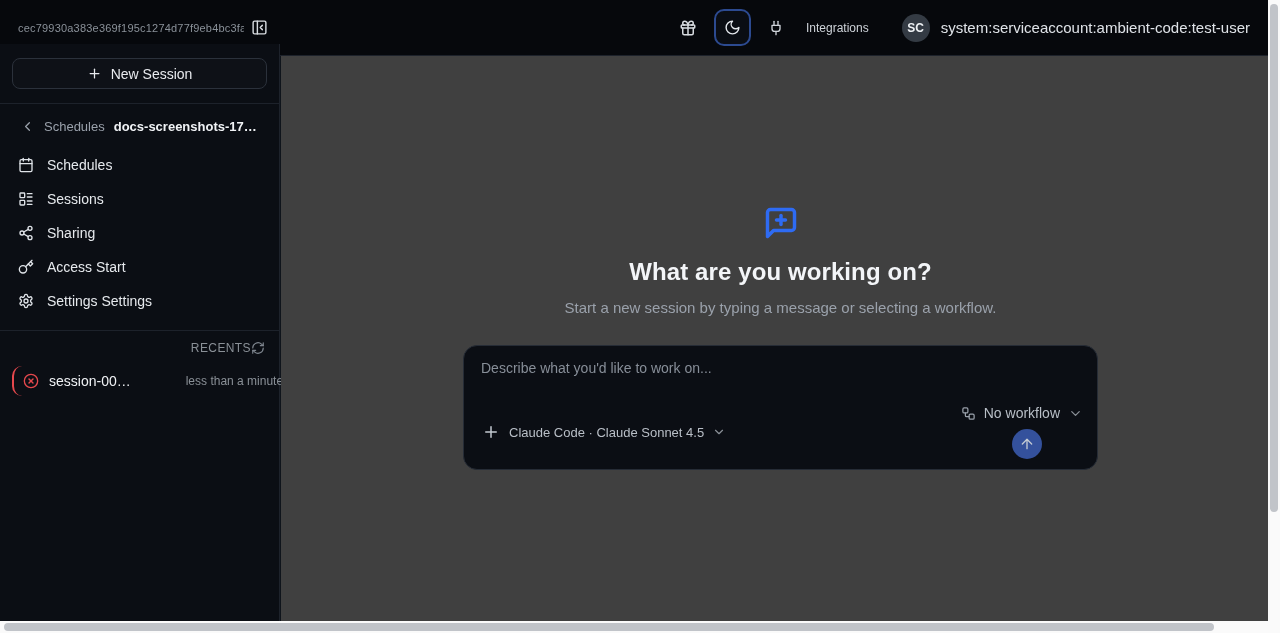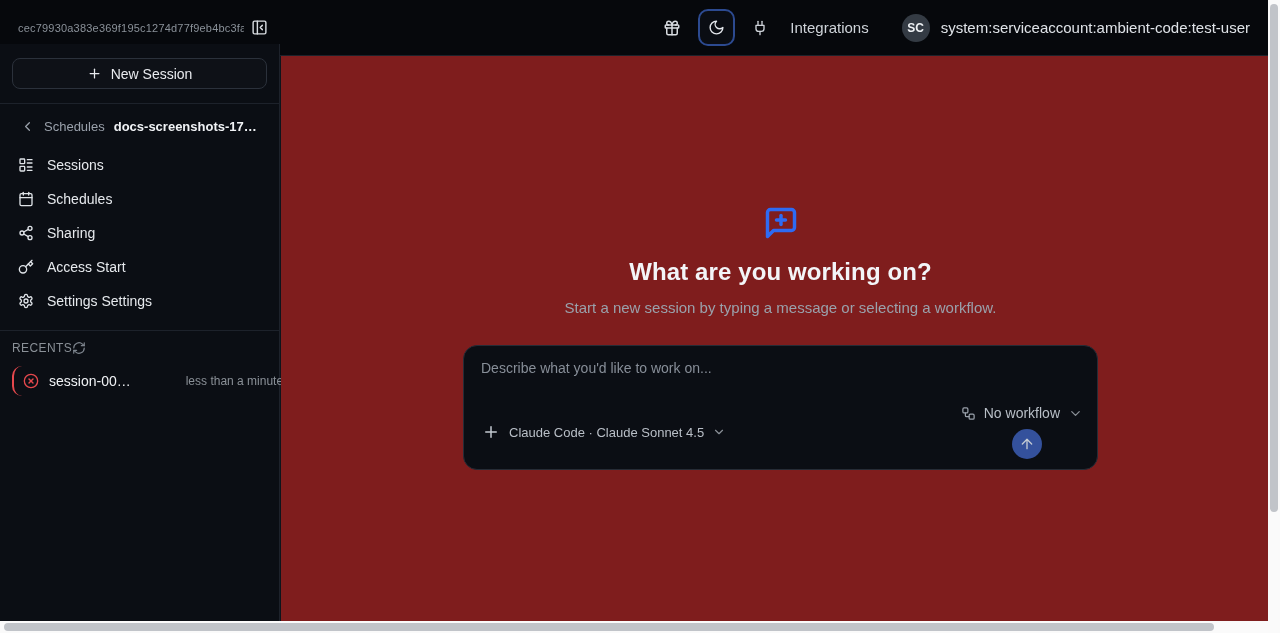--- a/index.html
+++ b/index.html
@@ -32,21 +32,21 @@
     cursor: pointer;
   }
   .topbar-right { display: flex; align-items: center; gap: 17px; }
   .moon-btn {
     width: 37px; height: 37px; border: 2px solid #2c4a90; border-radius: 10px;
     background: #0a0d13; color: #e3e7ec;
     display: flex; align-items: center; justify-content: center;
   }
   .integrations-btn {
     display: flex; align-items: center; gap: 22px;
-    color: #ced3d9; font-size: 15px; background: none; border: none; padding: 0;
+    color: #ced3d9; font-size: 12px; background: none; border: none; padding: 0;
     cursor: pointer; font-family: inherit;
   }
   .user { display: flex; align-items: center; gap: 11px; margin-left: 16px; }
   .avatar {
     width: 28px; height: 28px; border-radius: 50%; background: #343b44;
     color: #eef1f4; font-size: 12px; font-weight: 700;
     display: flex; align-items: center; justify-content: center; flex: none;
   }
   .username { color: #dfe3e8; font-size: 15px; white-space: nowrap; }
 
@@ -69,37 +69,37 @@
     color: #f1f3f6; font-size: 13px; font-weight: 700;
     white-space: nowrap; overflow: hidden; text-overflow: ellipsis;
   }
   .nav { padding-top: 6px; }
   .nav-item {
     display: flex; align-items: center; gap: 13px; height: 34px; padding: 0 18px;
     color: #e6e9ed; font-size: 14px; cursor: pointer;
   }
   .nav-item .nav-ico { color: #dfe3e8; flex: none; display: flex; }
   .recents-header {
-    display: flex; align-items: center; justify-content: flex-start;
+    display: flex; align-items: center; justify-content: flex-end;
     padding: 10px 14px 4px 12px; color: #8a9097; font-size: 12px; letter-spacing: .4px;
   }
   .refresh-btn { color: #7d848d; }
   .recent-item {
     display: flex; align-items: center; gap: 10px;
     margin: 7px 10px 0 12px; padding: 7px 8px 7px 9px;
     border-left: 2px solid #e5484d; border-radius: 10px; cursor: pointer;
   }
   .recent-ico { color: #e5484d; flex: none; display: flex; }
   .recent-name { color: #f0f2f5; font-size: 14px; white-space: nowrap; }
   .recent-time { color: #8a9097; font-size: 12px; margin-left: 6px; white-space: nowrap; padding-left: 39px; }
 
   
   .main {
     position: absolute; left: 281px; top: 56px; right: 0; bottom: 0;
-    background: #7f1d1d;
+    background: #404040;
     display: flex; align-items: center; justify-content: center;
   }
   .hero { display: flex; flex-direction: column; align-items: center; width: 670px; margin-bottom: 14px; }
   .hero-icon { color: #2e6bf3; margin-bottom: 17px; }
   .hero-title { color: #f3f5f8; font-size: 24px; font-weight: 700; margin: 0 0 13px; letter-spacing: .1px; }
   .hero-subtitle { color: #9aa1ab; font-size: 15px; margin: 0 0 29px; }
   .composer {
     width: 635px; background: #0b0e14; border: 1px solid #262c36;
     border-radius: 14px; padding: 11px 12px 10px;
   }
@@ -214,40 +214,40 @@
         </svg>
       </span>
       <span class="ws-label">Schedules</span>
       <span class="ws-name">docs-screenshots-17…</span>
     </div>
 
     <nav class="nav">
       <div class="nav-item">
         <span class="nav-ico">
           <svg width="16" height="16" viewBox="0 0 24 24" fill="none" stroke="currentColor" stroke-width="2" stroke-linecap="round" stroke-linejoin="round">
+            <rect x="3" y="4" width="18" height="18" rx="2"></rect>
+            <path d="M16 2v4"></path>
+              <path d="M8 2v4"></path>
+              <path d="M3 10h18"></path>
+          </svg>
+        </span>
+        <span>Schedules</span>
+      </div>
+      <div class="nav-item">
+        <span class="nav-ico">
+          <svg width="16" height="16" viewBox="0 0 24 24" fill="none" stroke="currentColor" stroke-width="2" stroke-linecap="round" stroke-linejoin="round">
             <rect x="3" y="3" width="7" height="7" rx="1"></rect>
               <rect x="3" y="14" width="7" height="7" rx="1"></rect>
             <path d="M14 4h7"></path>
               <path d="M14 9h7"></path>
               <path d="M14 15h7"></path>
               <path d="M14 20h7"></path>
           </svg>
         </span>
         <span>Sessions</span>
-      </div>
-      <div class="nav-item">
-        <span class="nav-ico">
-          <svg width="16" height="16" viewBox="0 0 24 24" fill="none" stroke="currentColor" stroke-width="2" stroke-linecap="round" stroke-linejoin="round">
-            <rect x="3" y="4" width="18" height="18" rx="2"></rect>
-            <path d="M16 2v4"></path>
-              <path d="M8 2v4"></path>
-              <path d="M3 10h18"></path>
-          </svg>
-        </span>
-        <span>Schedules</span>
       </div>
       <div class="nav-item">
         <span class="nav-ico">
           <svg width="16" height="16" viewBox="0 0 24 24" fill="none" stroke="currentColor" stroke-width="2" stroke-linecap="round" stroke-linejoin="round">
             <circle cx="18" cy="5" r="3"></circle>
               <circle cx="6" cy="12" r="3"></circle>
               <circle cx="18" cy="19" r="3"></circle>
             <path d="m8.59 13.51 6.83 3.98"></path>
               <path d="m15.41 6.51-6.82 3.98"></path>
           </svg>

